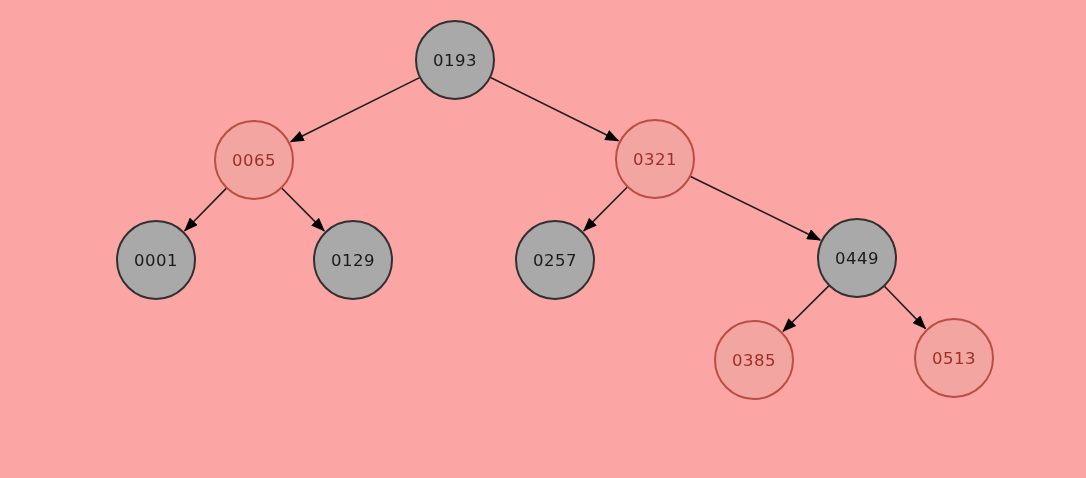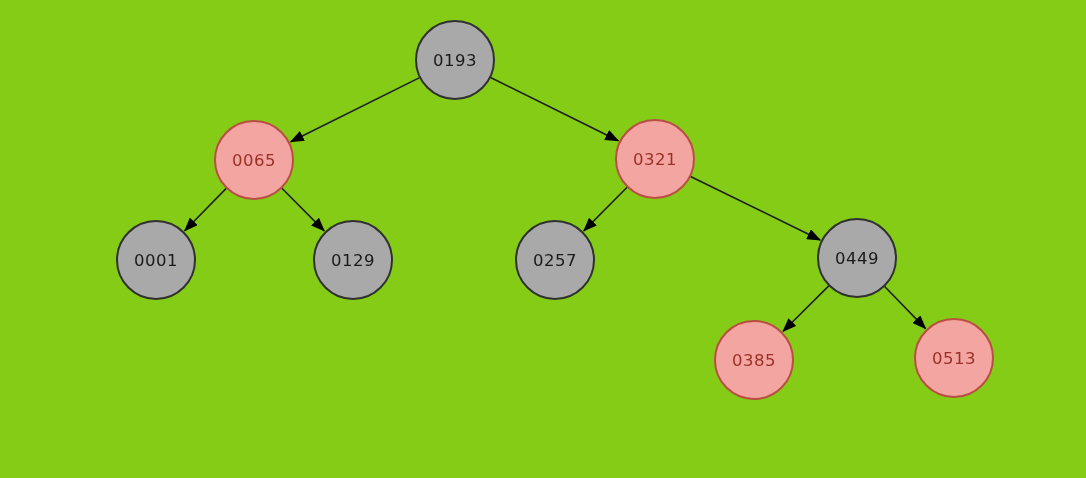--- a/index.html
+++ b/index.html
@@ -5,21 +5,21 @@
   html, body {
     margin: 0;
     padding: 0;
     background: #ffffff;
     font-family: "DejaVu Sans", "Liberation Sans", sans-serif;
   }
   .canvas {
     position: relative;
     width: 1086px;
     height: 478px;
-    background: #84cc16;
+    background: #fca5a5;
     overflow: hidden;
   }
   svg.tree {
     position: absolute;
     left: 0;
     top: 0;
   }
   svg.tree text {
     font-family: "DejaVu Sans", "Liberation Sans", sans-serif;
     font-size: 16.5px;

